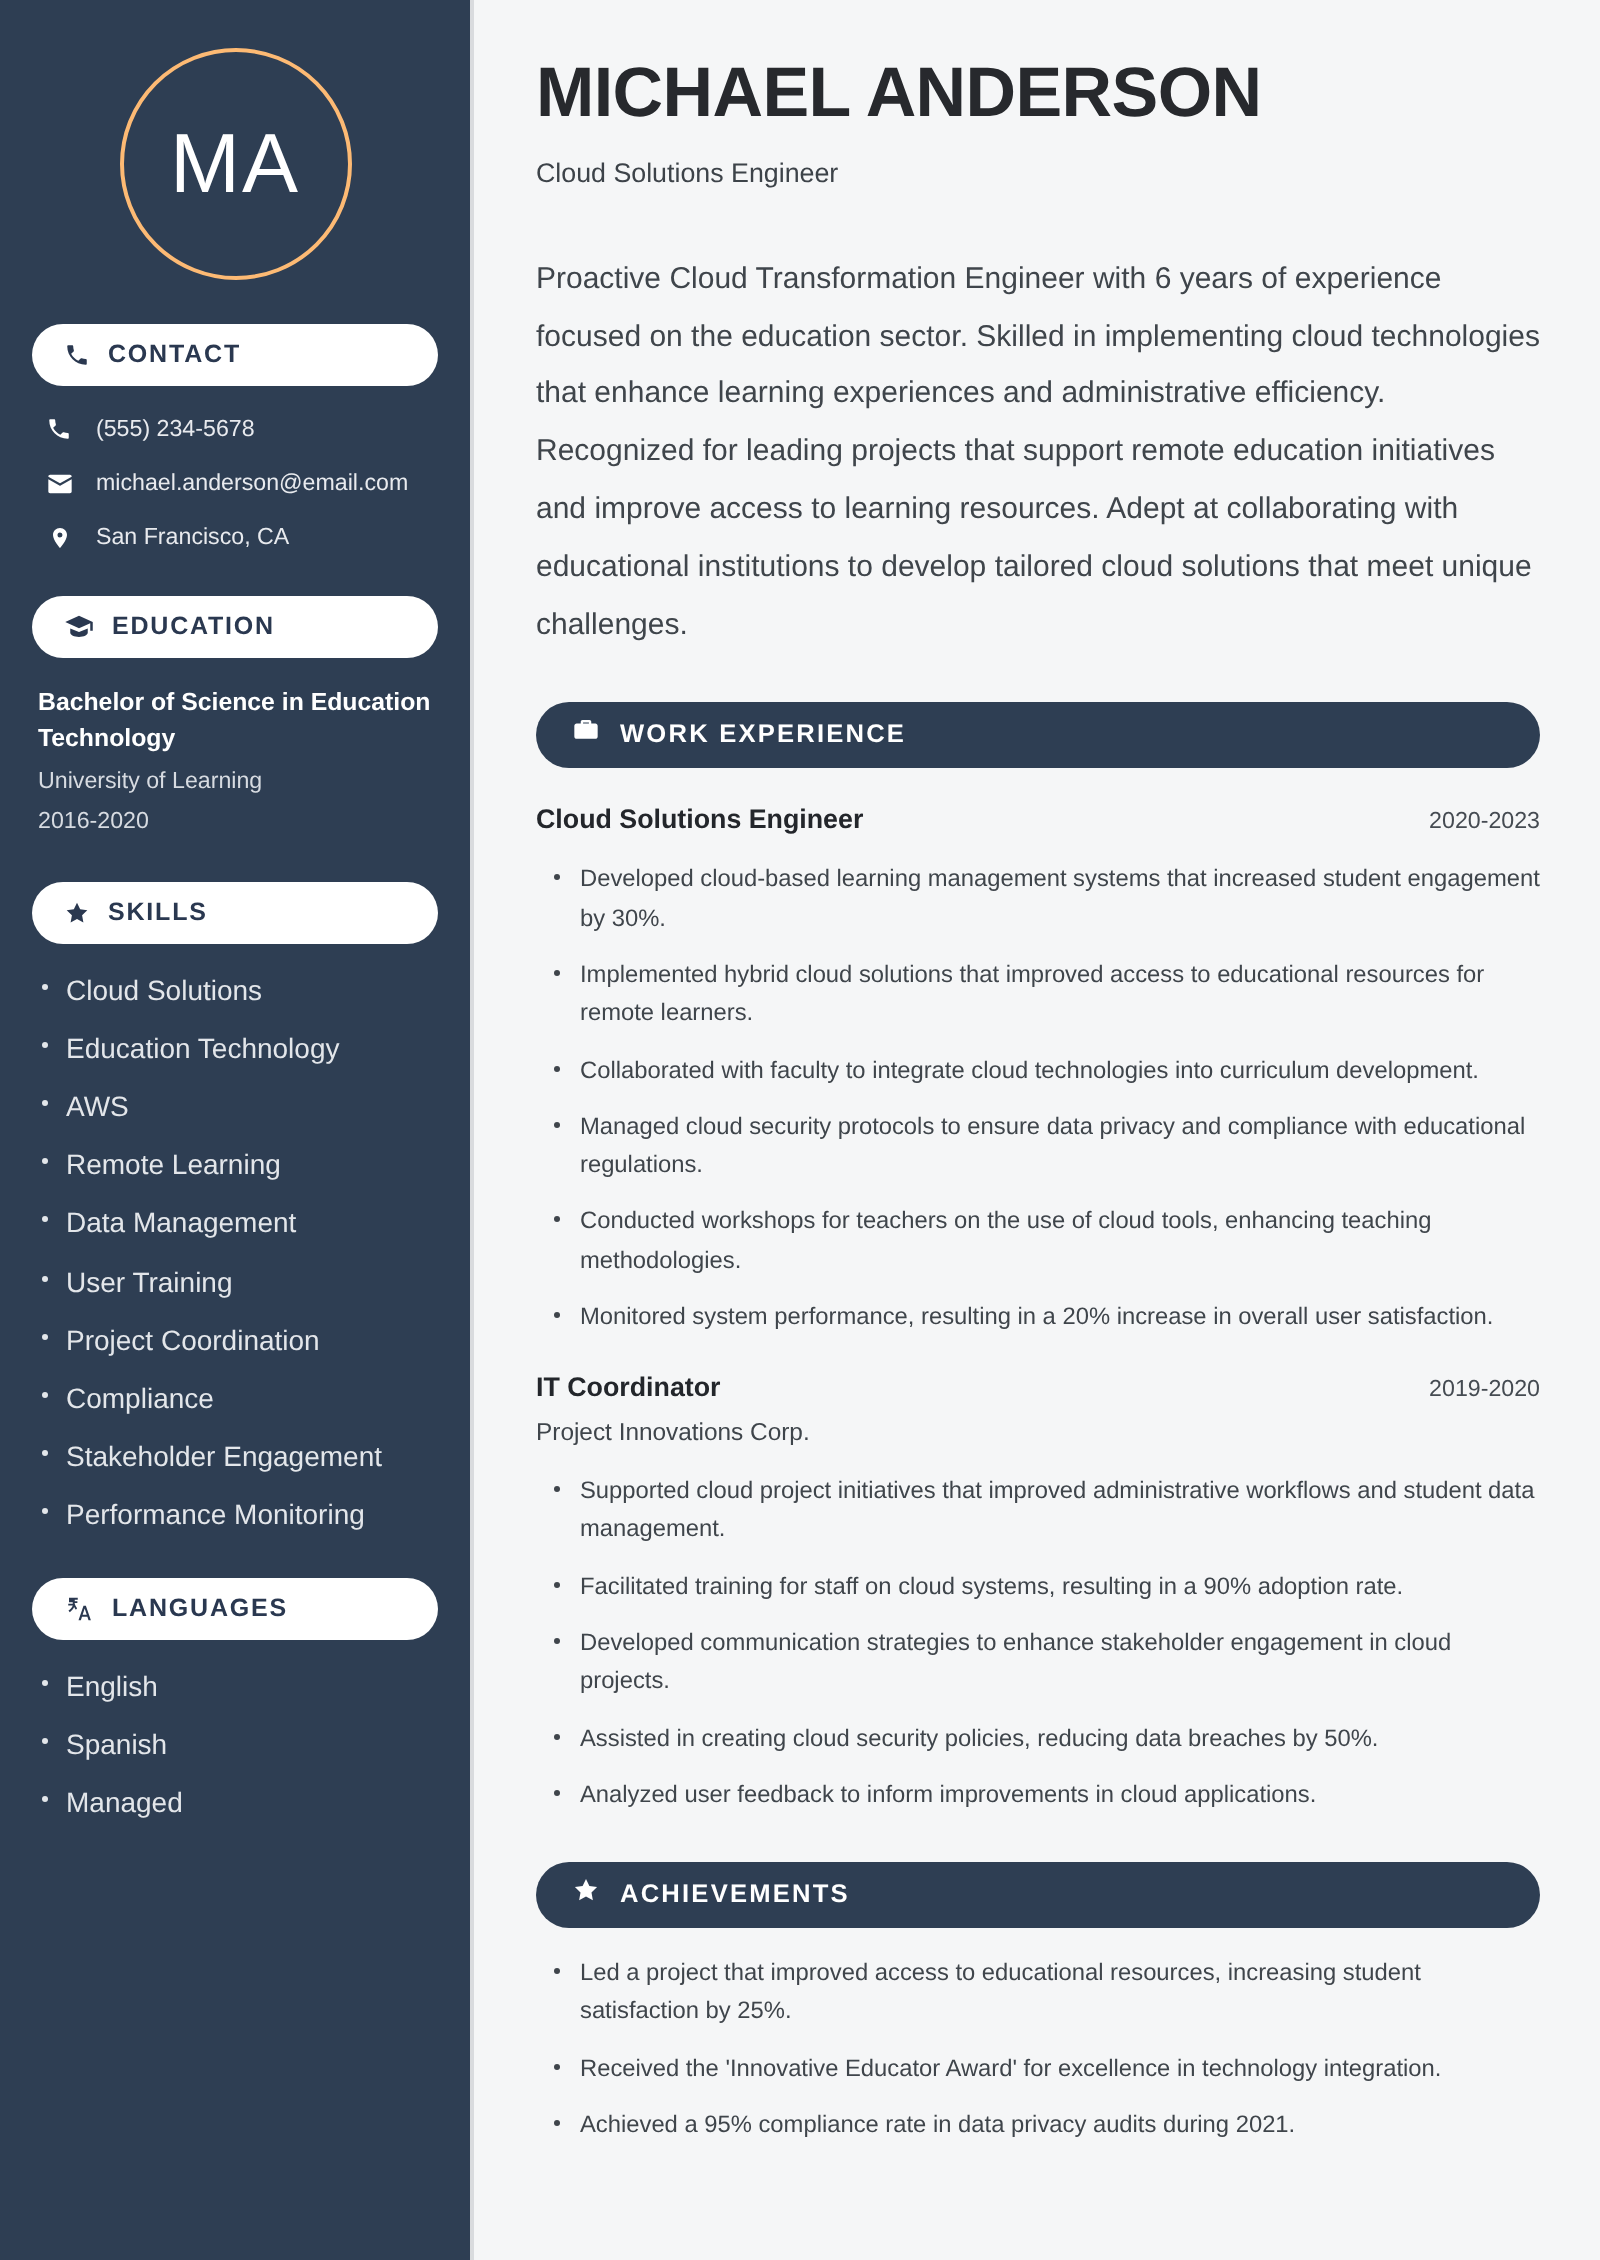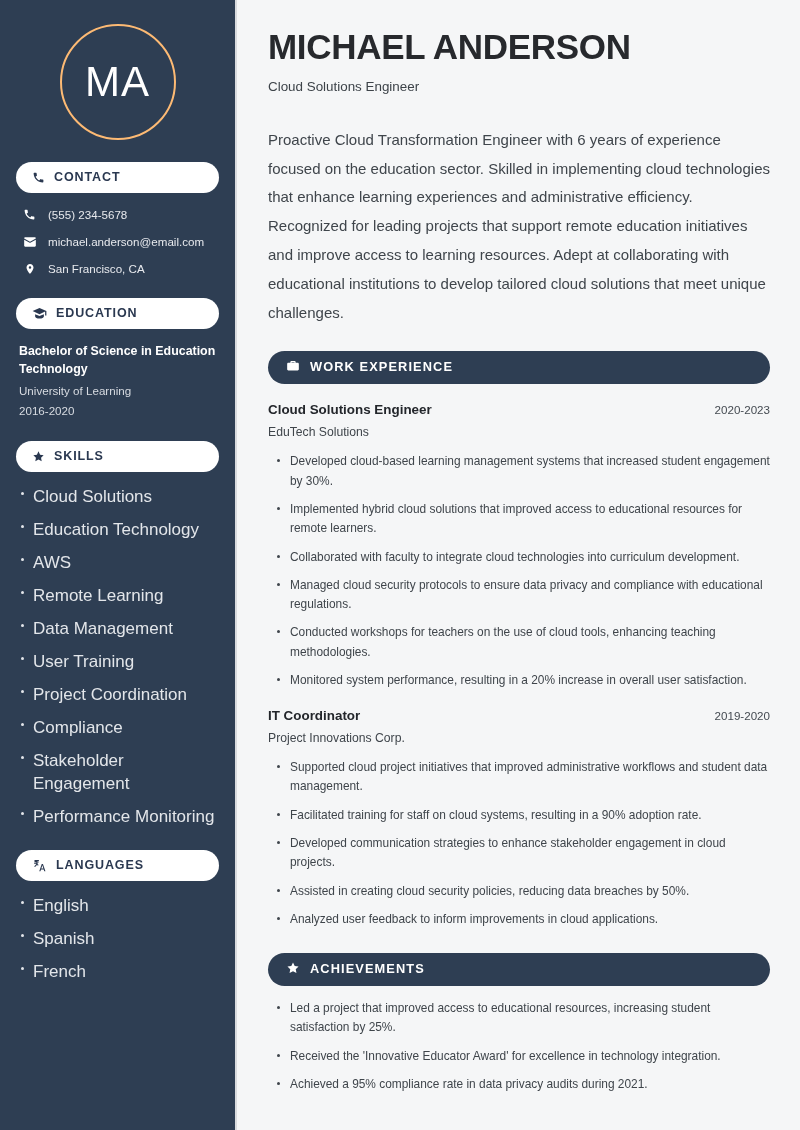--- a/index.html
+++ b/index.html
@@ -58,21 +58,21 @@
   .ico { width:15px; flex:0 0 15px; display:flex; align-items:center; justify-content:center; }
 
   .edu-block { margin-top:14px; padding-left:3px; }
   .edu-degree { font-size:12.4px; font-weight:bold; color:#ffffff; line-height:1.42; }
   .edu-school { font-size:11.6px; color:#d7dbe1; margin-top:5px; line-height:1.35; }
   .edu-years  { font-size:11.6px; color:#d7dbe1; margin-top:4px; line-height:1.35; }
 
   ul.side-list { list-style:none; margin-top:14px; padding-left:3px; }
   ul.side-list li {
     position:relative; padding-left:14px;
-    font-size:17px; color:#e3e6ea;
+    font-size:14px; color:#e3e6ea;
     margin-bottom:11px; line-height:1.3;
   }
   ul.side-list li::before {
     content:""; position:absolute; left:2px; top:6px;
     width:3px; height:3px; border-radius:50%; background:#e3e6ea;
   }
 
   
   .main { flex:1; padding:28px 30px 0 31px; background:#f5f6f7; }
   .name {
@@ -207,21 +207,21 @@
           <path d="M4 3h7v1.6H8.6v1.1h2.1v1.5H8.5c.3 1.6 1 3 2 4.1l-1 1.2c-.5-.6-1-1.3-1.4-2.1-.7 1.6-1.9 3-3.5 4.1l-1-1.3c1.7-1.1 2.8-2.5 3.4-4H3.4V7.7h3.6V6.6H4V3z"></path>
           <path d="M15.6 9.4h1.9l4 11.6h-1.9l-.9-2.8h-4.3l-.9 2.8h-1.9l4-11.6zm-.7 7.2h3.3l-1.65-5-1.65 5z"></path>
         </svg>
       </span>
       <span class="pill-label">LANGUAGES</span>
     </div>
 
     <ul class="side-list">
       <li>English</li>
       <li>Spanish</li>
-      <li>French</li>
+      <li>Managed</li>
     </ul>
 
   </aside>
 
   <main class="main">
 
     <h1 class="name">MICHAEL ANDERSON</h1>
     <div class="role">Cloud Solutions Engineer</div>
     <p class="summary">Proactive Cloud Transformation Engineer with 6 years of experience focused on the education sector. Skilled in implementing cloud technologies that enhance learning experiences and administrative efficiency. Recognized for leading projects that support remote education initiatives and improve access to learning resources. Adept at collaborating with educational institutions to develop tailored cloud solutions that meet unique challenges.</p>
 
@@ -232,21 +232,20 @@
         </svg>
       </span>
       <span class="sec-label">WORK EXPERIENCE</span>
     </div>
 
     <div class="job">
       <div class="job-top">
         <span class="job-title">Cloud Solutions Engineer</span>
         <span class="job-dates">2020-2023</span>
       </div>
-      <div class="job-org">EduTech Solutions</div>
       <ul class="bullets">
         <li>Developed cloud-based learning management systems that increased student engagement by 30%.</li>
         <li>Implemented hybrid cloud solutions that improved access to educational resources for remote learners.</li>
         <li>Collaborated with faculty to integrate cloud technologies into curriculum development.</li>
         <li>Managed cloud security protocols to ensure data privacy and compliance with educational regulations.</li>
         <li>Conducted workshops for teachers on the use of cloud tools, enhancing teaching methodologies.</li>
         <li>Monitored system performance, resulting in a 20% increase in overall user satisfaction.</li>
       </ul>
     </div>
 

